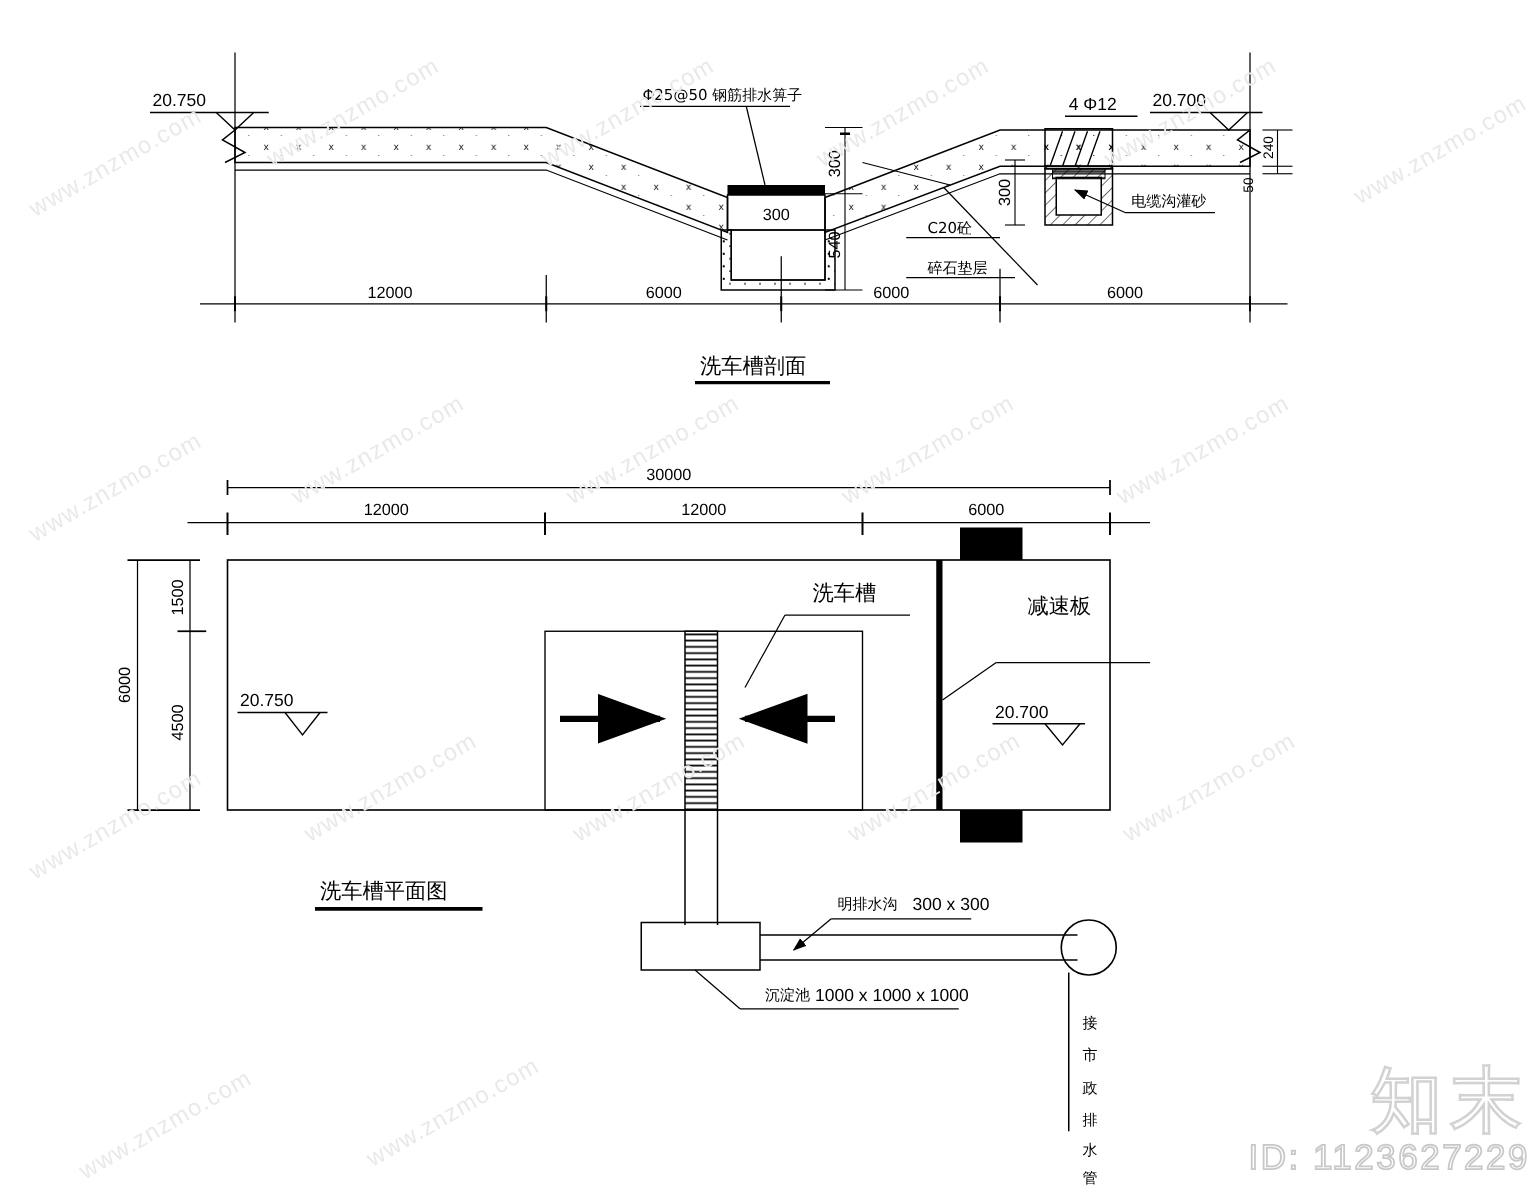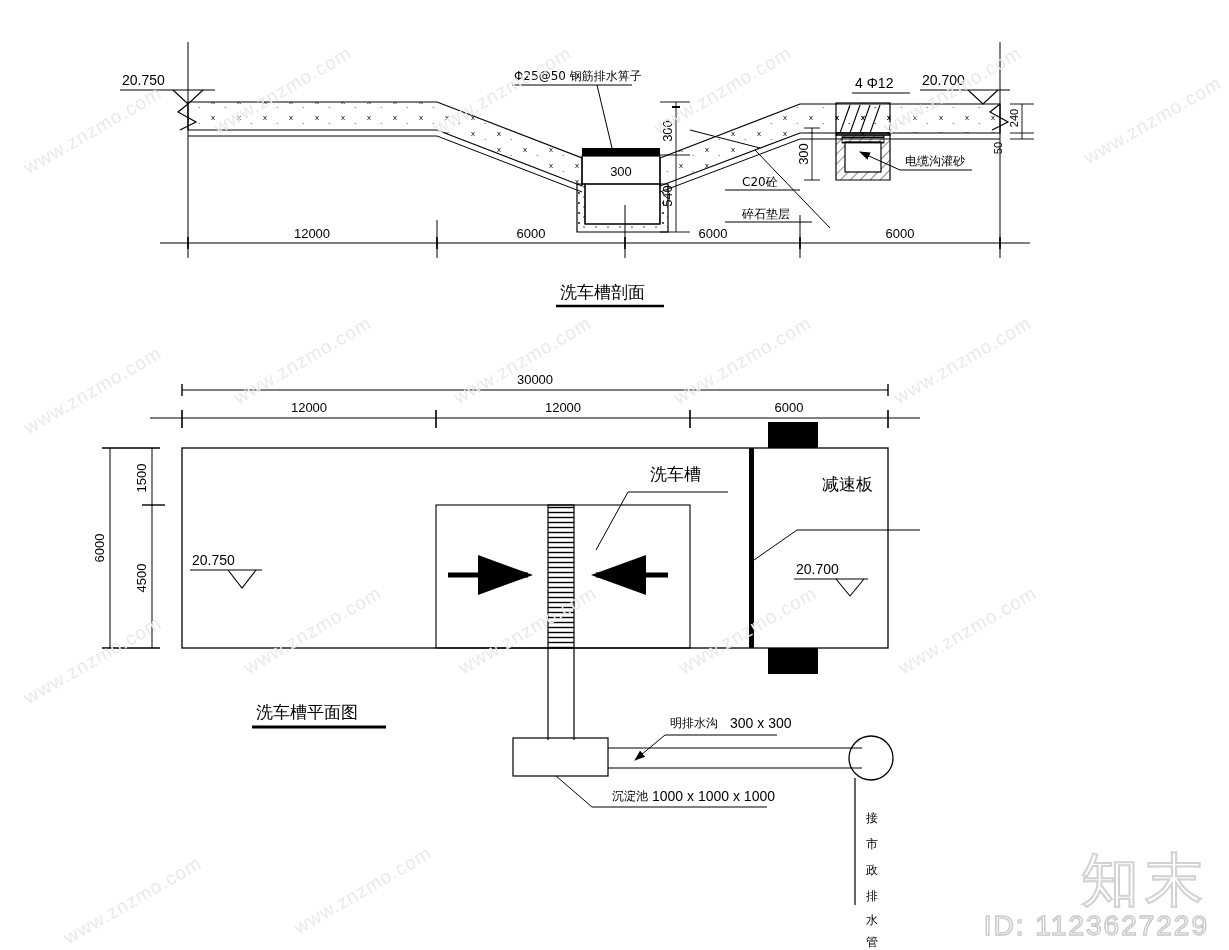--- a/index.html
+++ b/index.html
@@ -33,21 +33,21 @@
     pointer-events: none;
     user-select: none;
     font-family: "Liberation Sans", sans-serif;
   }
   .wm-rot {
     transform: rotate(-30deg);
     transform-origin: left top;
   }
   #brand {
     position: absolute;
-    right: 20px;
+    right: 5px;
     bottom: 8px;
     text-align: right;
     pointer-events: none;
     user-select: none;
   }
   #brand .bz {
     font-size: 58px;
     color: #ffffff;
     -webkit-text-stroke: 2px #d2d2d2;
     letter-spacing: 6px;

